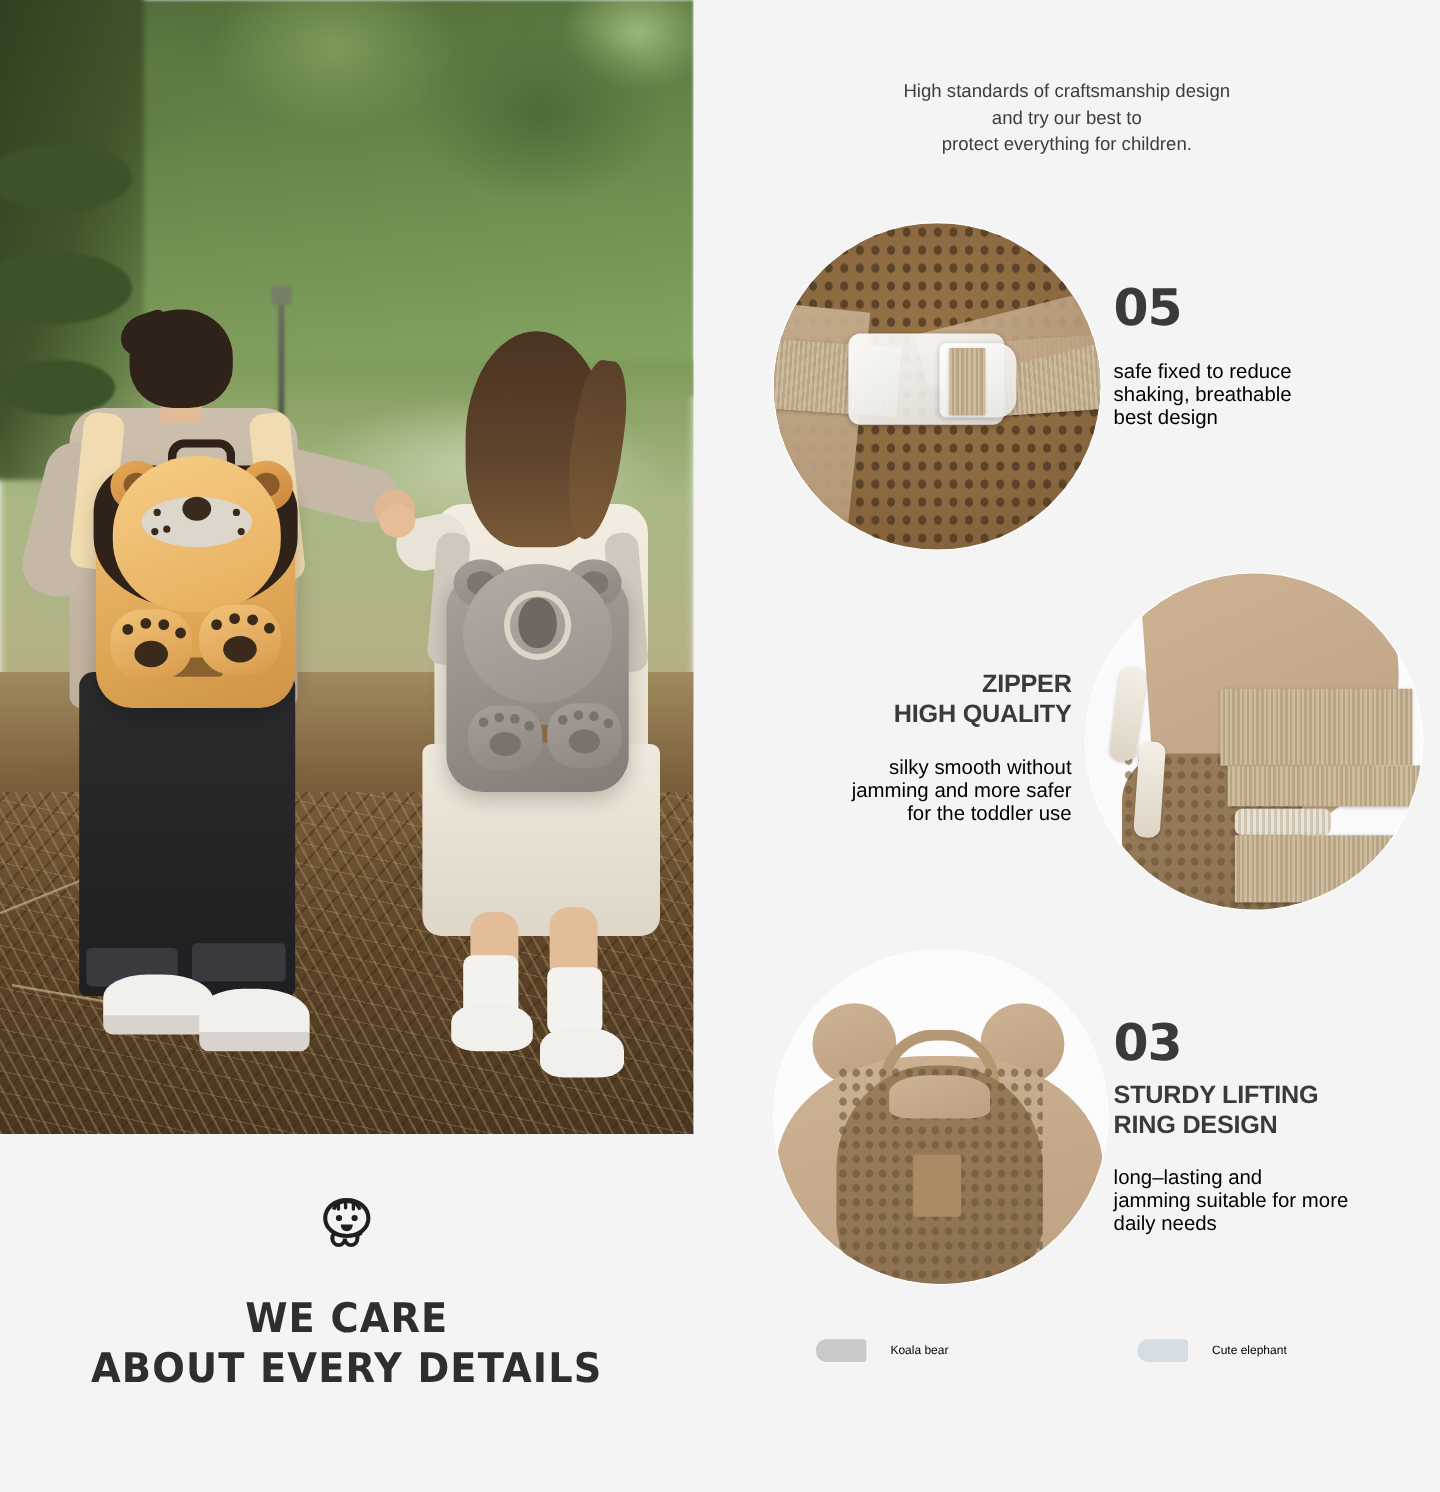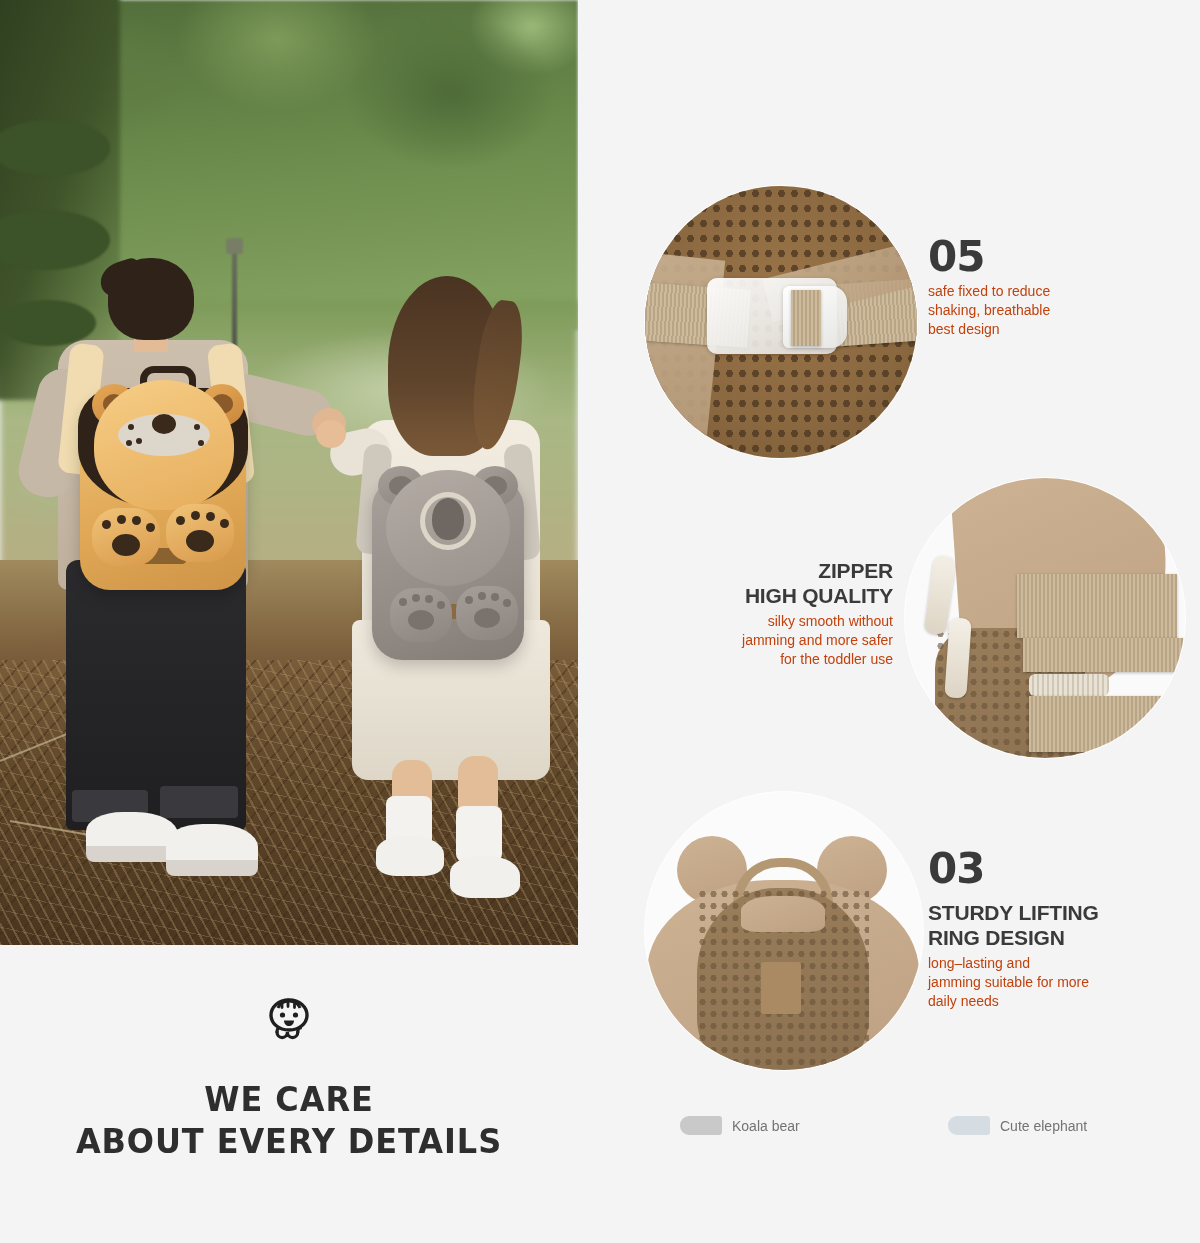--- a/index.html
+++ b/index.html
@@ -191,21 +191,21 @@
     box-shadow:0 0 0 1px rgba(255,255,255,.9);
   }
   .num {
     font-family:"DejaVu Sans", sans-serif;
     font-weight:bold; font-size:42px; color:#3a3a3a; letter-spacing:-1px; line-height:1;
   }
   .ftitle {
     font-weight:bold; font-size:21px; color:#3a3a3a; line-height:25px;
     margin-top:10px; letter-spacing:-.2px;
   }
-  .fdesc { font-size:14px; color:#c2410c; line-height:19px; margin-top:4px; }
+  .fdesc { font-size:17px; color:#000000; line-height:19px; margin-top:22px; }
 
   
   .mesh-tan {
     position:absolute; inset:0;
     background:
       radial-gradient(circle at 50% 40%, #9a7448 0%, #8a6840 60%, #7a5c38 100%);
   }
   .mesh-dots {
     position:absolute; inset:0;
     background-image:radial-gradient(#4b3620 35%, rgba(0,0,0,0) 38%);
@@ -253,21 +253,21 @@
     border-radius:46px 46px 0 0;
   }
   .tag {
     position:absolute; background:#a98a62; border-radius:3px;
   }
 
   
   .swatch-row { position:absolute; left:0; top:1108px; width:622px; height:40px; }
   .swatch { position:absolute; display:flex; align-items:center; }
   .chip { width:42px; height:19px; border-radius:9px 3px 3px 9px; }
-  .chip-label { margin-left:10px; font-size:14px; color:#737373; }
+  .chip-label { margin-left:20px; font-size:10px; color:#000000; }
 
   
   .care { position:absolute; left:0; top:990px; width:578px; text-align:center; }
   .care-icon { display:block; margin:0 auto 26px; }
   .care-title {
     font-family:"DejaVu Sans", sans-serif;
     font-weight:bold; font-size:34px; color:#2e2e2e; line-height:42px;
     letter-spacing:1px; transform:scaleX(.94);
   }
 </style>
@@ -380,20 +380,25 @@
       <div class="bp-koala-pad" style="left:478px;top:592px;width:8px;height:8px;"></div>
       <div class="bp-koala-pad" style="left:491px;top:593px;width:8px;height:8px;"></div>
       <div class="bp-koala-pad" style="left:503px;top:599px;width:8px;height:8px;"></div>
     </div>
   </div>
 
 </div>
 
 <div class="right">
 
+  <div class="intro">
+    <div>High standards of craftsmanship design</div>
+    <div>and try our best to</div>
+    <div>protect everything for children.</div>
+  </div>
 
   <div class="feature" style="left:0;top:0;">
     <div class="circle" style="left:67px;top:186px;width:272px;height:272px;">
       <div class="mesh-tan"></div>
       <div class="mesh-dots"></div>
       <div class="canvas-tan" style="left:-10px;top:70px;width:80px;height:200px;transform:rotate(6deg);opacity:.9;"></div>
       <div class="webbing" style="left:-6px;top:100px;width:110px;height:58px;transform:rotate(4deg);"></div>
       <div class="webbing" style="left:158px;top:96px;width:135px;height:62px;transform:rotate(-4deg);"></div>
       <div class="canvas-tan" style="left:120px;top:72px;width:170px;height:44px;transform:rotate(-14deg);opacity:.85;"></div>
       <div class="buckle" style="left:62px;top:92px;width:130px;height:76px;"></div>

